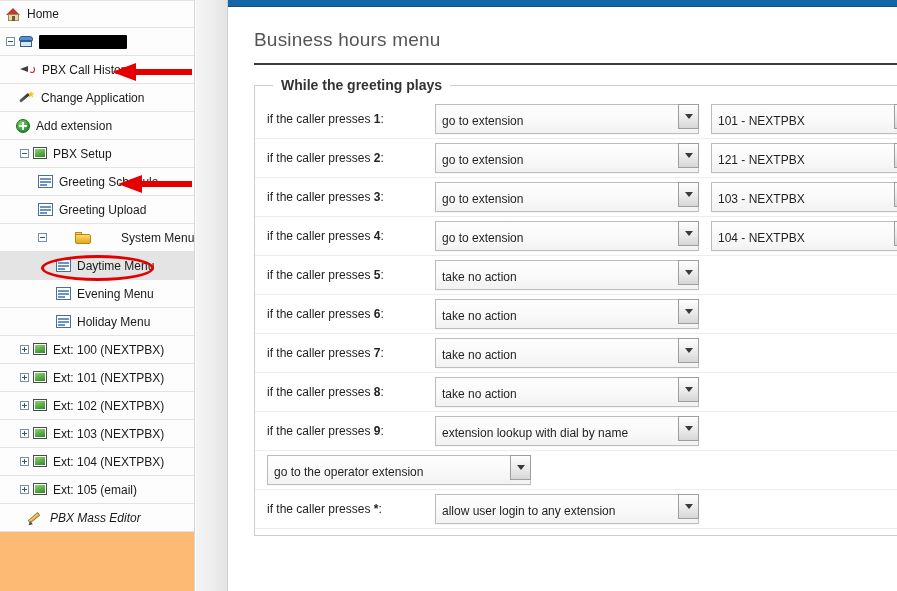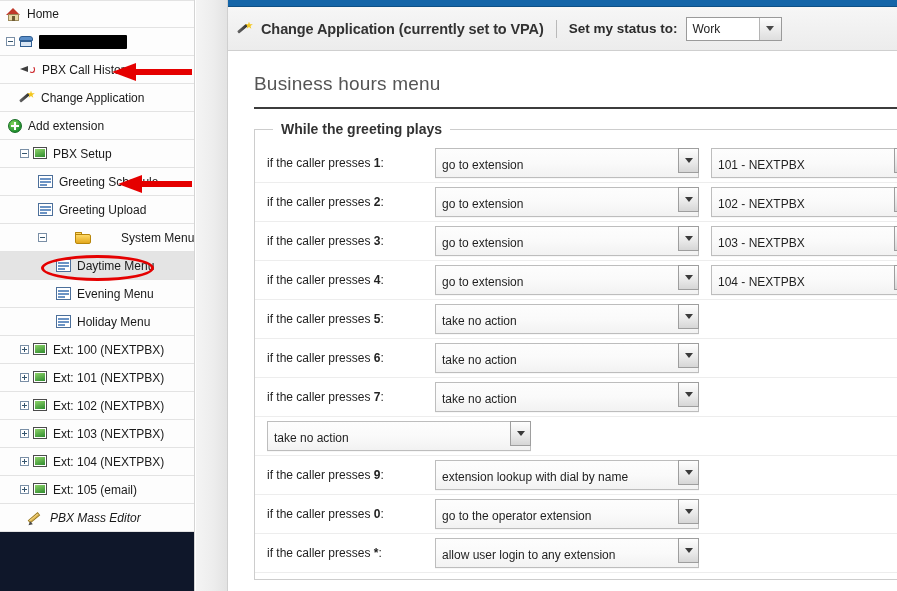--- a/index.html
+++ b/index.html
@@ -11,21 +11,21 @@
     font-family: "Liberation Sans", sans-serif;
     -webkit-font-smoothing: antialiased;
   }
 
   #app { position: relative; width: 897px; height: 591px; }
 
   
   #sidebar {
     position: absolute; left: 0; top: 0;
     width: 195px; height: 591px;
-    background: #0f172a;
+    background: #fdba74;
     border-right: 1px solid #d4d4d4;
   }
   .nav-item {
     position: relative;
     height: 28px;
     border-bottom: 1px solid #e3e3e3;
     display: flex;
     align-items: center;
     font-size: 12px;
     color: #1a1a1a;
@@ -387,21 +387,21 @@
           </span>
           <span class="nav-label">PBX Call History</span>
         </div>
         <div class="nav-item" style="padding-left: 20px;">
           <span class="ico ico-wand">
             <span class="stick"></span>
             <span class="star"></span>
           </span>
           <span class="nav-label">Change Application</span>
         </div>
-        <div class="nav-item" style="padding-left: 8px;">
+        <div class="nav-item" style="padding-left: 16px;">
           <span class="ico ico-plus-green">
             <span class="circ"></span>
             <span class="h"></span>
             <span class="v"></span>
           </span>
           <span class="nav-label">Add extension</span>
         </div>
         <div class="nav-item" style="padding-left: 20px;">
           <span class="expander"></span>
           <span class="ico ico-monitor">
@@ -531,35 +531,20 @@
         <div class="annot ellipse-annot" style="left: 41px; top: 255px; width: 113px; height: 26px;"></div>
       </div>
   </div>
 
   <div id="gutter"></div>
 
   <div id="main">
 
     <div id="topbar-blue"></div>
 
-    <div id="appbar">
-      <span class="ico ico-wand bar-wand">
-        <span class="stick"></span>
-          <span class="star"></span>
-      </span>
-      <span class="appbar-link">Change Application (currently set to VPA)</span>
-      <span class="appbar-sep"></span>
-      <span class="appbar-status-label">Set my status to:</span>
-      <span class="sel-status">
-        <span class="val">Work</span>
-        <span class="arrowbox">
-            <span class="chev"></span>
-          </span>
-      </span>
-    </div>
 
     <div id="page">
       <div id="page-title">Business hours menu</div>
       <div id="title-rule"></div>
 
       <div class="fset">
         <div class="fset-legend">While the greeting plays</div>
         <div class="rows" id="rows">
             <div class="row">
               <div class="row-label"><span>if the caller presses </span><b>1</b><span>:</span></div>
@@ -578,21 +563,21 @@
             </div>
             <div class="row">
               <div class="row-label"><span>if the caller presses </span><b>2</b><span>:</span></div>
               <div class="fselect sel-action">
                 <span class="val">go to extension</span>
                 <span class="btn">
                   <span class="chev"></span>
                 </span>
               </div>
               <div class="fselect sel-target">
-                <span class="val">102 - NEXTPBX</span>
+                <span class="val">121 - NEXTPBX</span>
                 <span class="btn">
                   <span class="chev"></span>
                 </span>
               </div>
             </div>
             <div class="row">
               <div class="row-label"><span>if the caller presses </span><b>3</b><span>:</span></div>
               <div class="fselect sel-action">
                 <span class="val">go to extension</span>
                 <span class="btn">
@@ -645,40 +630,40 @@
               <div class="row-label"><span>if the caller presses </span><b>7</b><span>:</span></div>
               <div class="fselect sel-action">
                 <span class="val">take no action</span>
                 <span class="btn">
                   <span class="chev"></span>
                 </span>
               </div>
               <div class="sel-spacer"></div>
             </div>
             <div class="row">
+              <div class="row-label"><span>if the caller presses </span><b>8</b><span>:</span></div>
               <div class="fselect sel-action">
                 <span class="val">take no action</span>
                 <span class="btn">
                   <span class="chev"></span>
                 </span>
               </div>
               <div class="sel-spacer"></div>
             </div>
             <div class="row">
               <div class="row-label"><span>if the caller presses </span><b>9</b><span>:</span></div>
               <div class="fselect sel-action">
                 <span class="val">extension lookup with dial by name</span>
                 <span class="btn">
                   <span class="chev"></span>
                 </span>
               </div>
               <div class="sel-spacer"></div>
             </div>
             <div class="row">
-              <div class="row-label"><span>if the caller presses </span><b>0</b><span>:</span></div>
               <div class="fselect sel-action">
                 <span class="val">go to the operator extension</span>
                 <span class="btn">
                   <span class="chev"></span>
                 </span>
               </div>
               <div class="sel-spacer"></div>
             </div>
             <div class="row">
               <div class="row-label"><span>if the caller presses </span><b>*</b><span>:</span></div>

